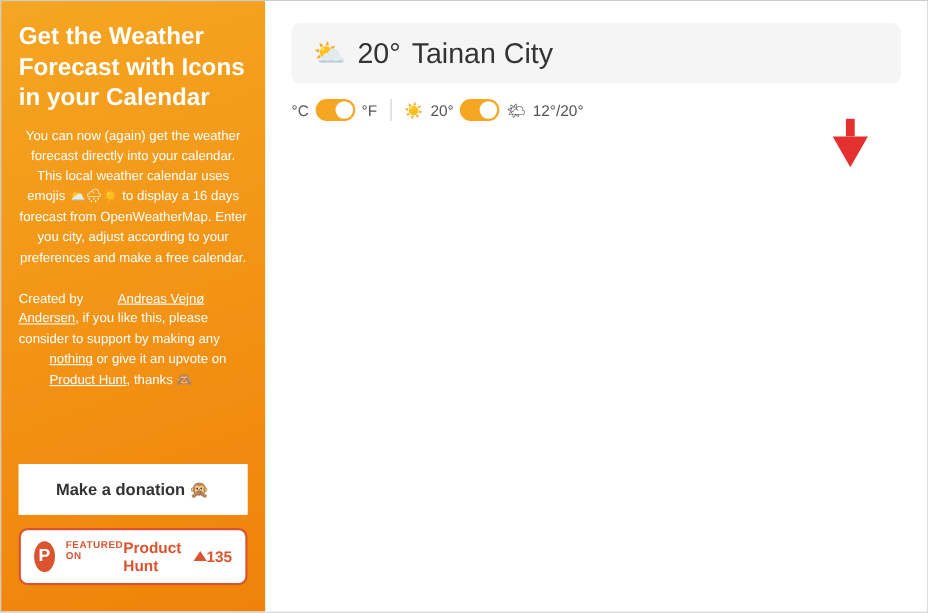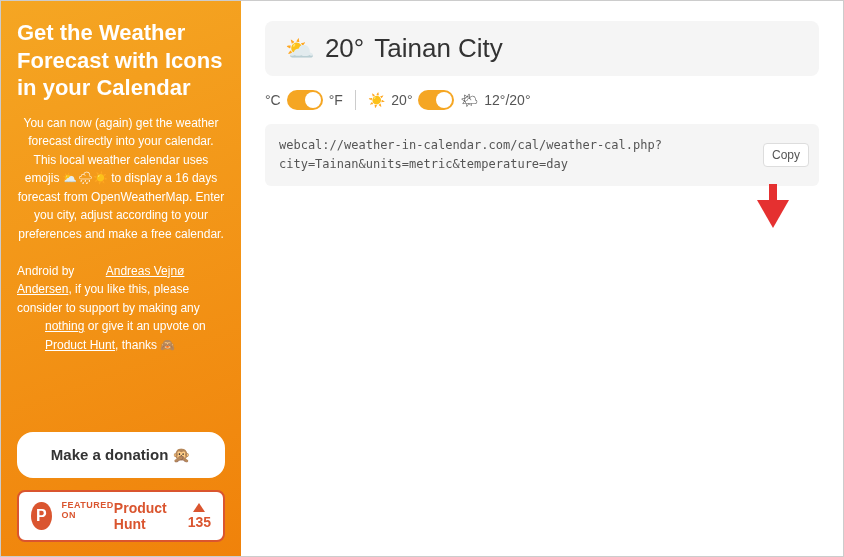--- a/index.html
+++ b/index.html
@@ -10,21 +10,21 @@
       display: flex;
       overflow: hidden;
       border: 1px solid #ccc;
     }
 
     
     .left-panel {
       width: 240px;
       min-width: 240px;
       background: linear-gradient(160deg, #f5a623 0%, #f0820a 100%);
-      padding: 18px 16px 14px 16px;
+      padding: 18px 16px 24px 16px;
       display: flex;
       flex-direction: column;
       color: white;
       position: relative;
     }
 
     .left-panel h1 {
       font-size: 22px;
       font-weight: 900;
       line-height: 1.25;
@@ -55,21 +55,21 @@
     }
 
     .donate-button {
       display: flex;
       align-items: center;
       justify-content: center;
       gap: 8px;
       background: white;
       color: #333;
       border: 2px solid white;
-      border-radius: 16px;
+      border-radius: 0;
       padding: 12px 16px;
       font-size: 15px;
       font-weight: 600;
       cursor: pointer;
       margin-top: 16px;
       margin-bottom: 12px;
     }
 
     .product-hunt-badge {
       display: flex;
@@ -108,21 +108,21 @@
     }
 
     .ph-name {
       font-size: 14px;
       font-weight: 800;
       color: #da552f;
     }
 
     .ph-votes {
       display: flex;
-      flex-direction: column;
+      flex-direction: row;
       align-items: center;
       margin-left: auto;
       color: #da552f;
       font-weight: 800;
       text-align: center;
     }
 
     .ph-arrow {
       width: 0;
       height: 0;
@@ -302,21 +302,21 @@
   <h1>Get the Weather Forecast with Icons in your Calendar</h1>
 
   <div class="description">
     <span>You can now (again) get the weather forecast directly into your calendar. This local weather calendar uses emojis</span>
     <span>⛅🌧☀️</span>
     <span>to display a 16 days forecast from OpenWeatherMap. Enter you city, adjust according to your preferences and make a free calendar.</span>
   </div>
 
 
   <div class="creator-text">
-    <span>Android by </span><a href="#">Andreas Vejnø Andersen</a><span>, if you like this, please consider to support by making any </span><a href="#">nothing</a><span> or give it an upvote on </span><a href="#">Product Hunt</a><span>, thanks 🙈</span>
+    <span>Created by </span><a href="#">Andreas Vejnø Andersen</a><span>, if you like this, please consider to support by making any </span><a href="#">nothing</a><span> or give it an upvote on </span><a href="#">Product Hunt</a><span>, thanks 🙈</span>
   </div>
 
   <button class="donate-button">Make a donation 🙊</button>
 
   <div class="product-hunt-badge">
     <div class="ph-logo">P</div>
     <div class="ph-text">
       <span class="ph-featured">FEATURED ON</span>
       <span class="ph-name">Product Hunt</span>
     </div>
@@ -349,22 +349,18 @@
       <span>☀️</span>
       <span>20°</span>
       <div class="toggle"></div>
       <span>🌤</span>
       <span>12°/20°</span>
     </div>
   </div>
 
 
 
-  <div class="url-box">
-    <span>webcal://weather-in-calendar.com/cal/weather-cal.php?city=Tainan&amp;units=metric&amp;temperature=day</span>
-    <button class="copy-btn">Copy</button>
-  </div>
 
   <div class="arrow-indicator">
     <div class="red-arrow"></div>
   </div>
 
 </div>
 
 </body></html>

